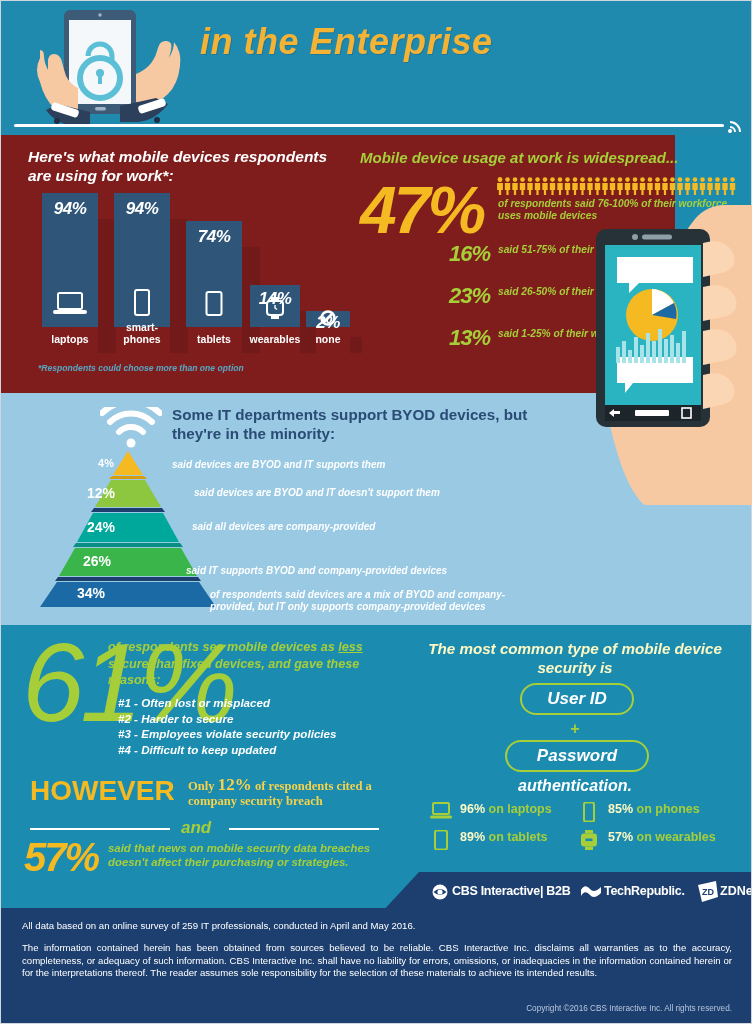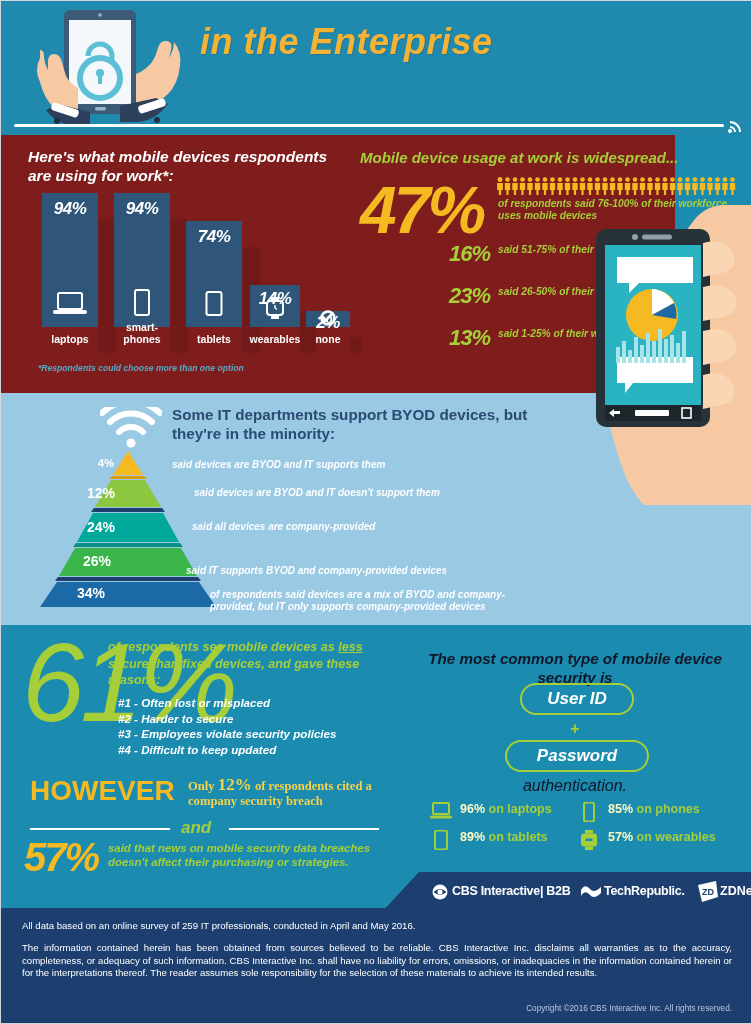--- a/index.html
+++ b/index.html
@@ -134,35 +134,35 @@
   #big57{
     position:absolute;left:24px;top:210px;
     color:#f5b921;font-size:40px;font-weight:bold;font-style:italic;letter-spacing:-2px;
   }
   #s57-txt{
     position:absolute;left:108px;top:216px;width:290px;
     color:#a6ce39;font-size:11.4px;line-height:14px;font-weight:bold;font-style:italic;
   }
   
   #sec-head{
-    position:absolute;left:420px;top:24px;width:310px;text-align:center;
-    color:#0f172a;font-size:15.2px;line-height:19px;font-weight:bold;font-style:italic;
+    position:absolute;left:420px;top:14px;width:310px;text-align:center;
+    color:#fef9c3;font-size:15.2px;line-height:19px;font-weight:bold;font-style:italic;
   }
   .pill{
     position:absolute;border:2.5px solid #a6ce39;border-radius:18px;
     color:#ffffff;font-size:17px;font-style:italic;font-weight:bold;
     text-align:center;line-height:28px;height:28px;
   }
   #plus{
     position:absolute;left:420px;top:95px;width:310px;text-align:center;
     color:#a6ce39;font-size:16px;font-weight:bold;
   }
   #auth-word{
     position:absolute;left:420px;top:152px;width:310px;text-align:center;
-    color:#0f172a;font-size:16px;font-weight:normal;font-style:italic;
+    color:#ffffff;font-size:16px;font-weight:bold;font-style:italic;
   }
   .sec-stat{position:absolute;height:26px;}
   .sec-stat .sico{position:absolute;left:0;top:2px;width:22px;height:20px;}
   .sec-stat .stxt{
     position:absolute;left:30px;top:2px;white-space:nowrap;
     color:#a6ce39;font-size:12.5px;font-weight:bold;
   }
   .sec-stat .stxt b{color:#fef9c3;}
 
   

